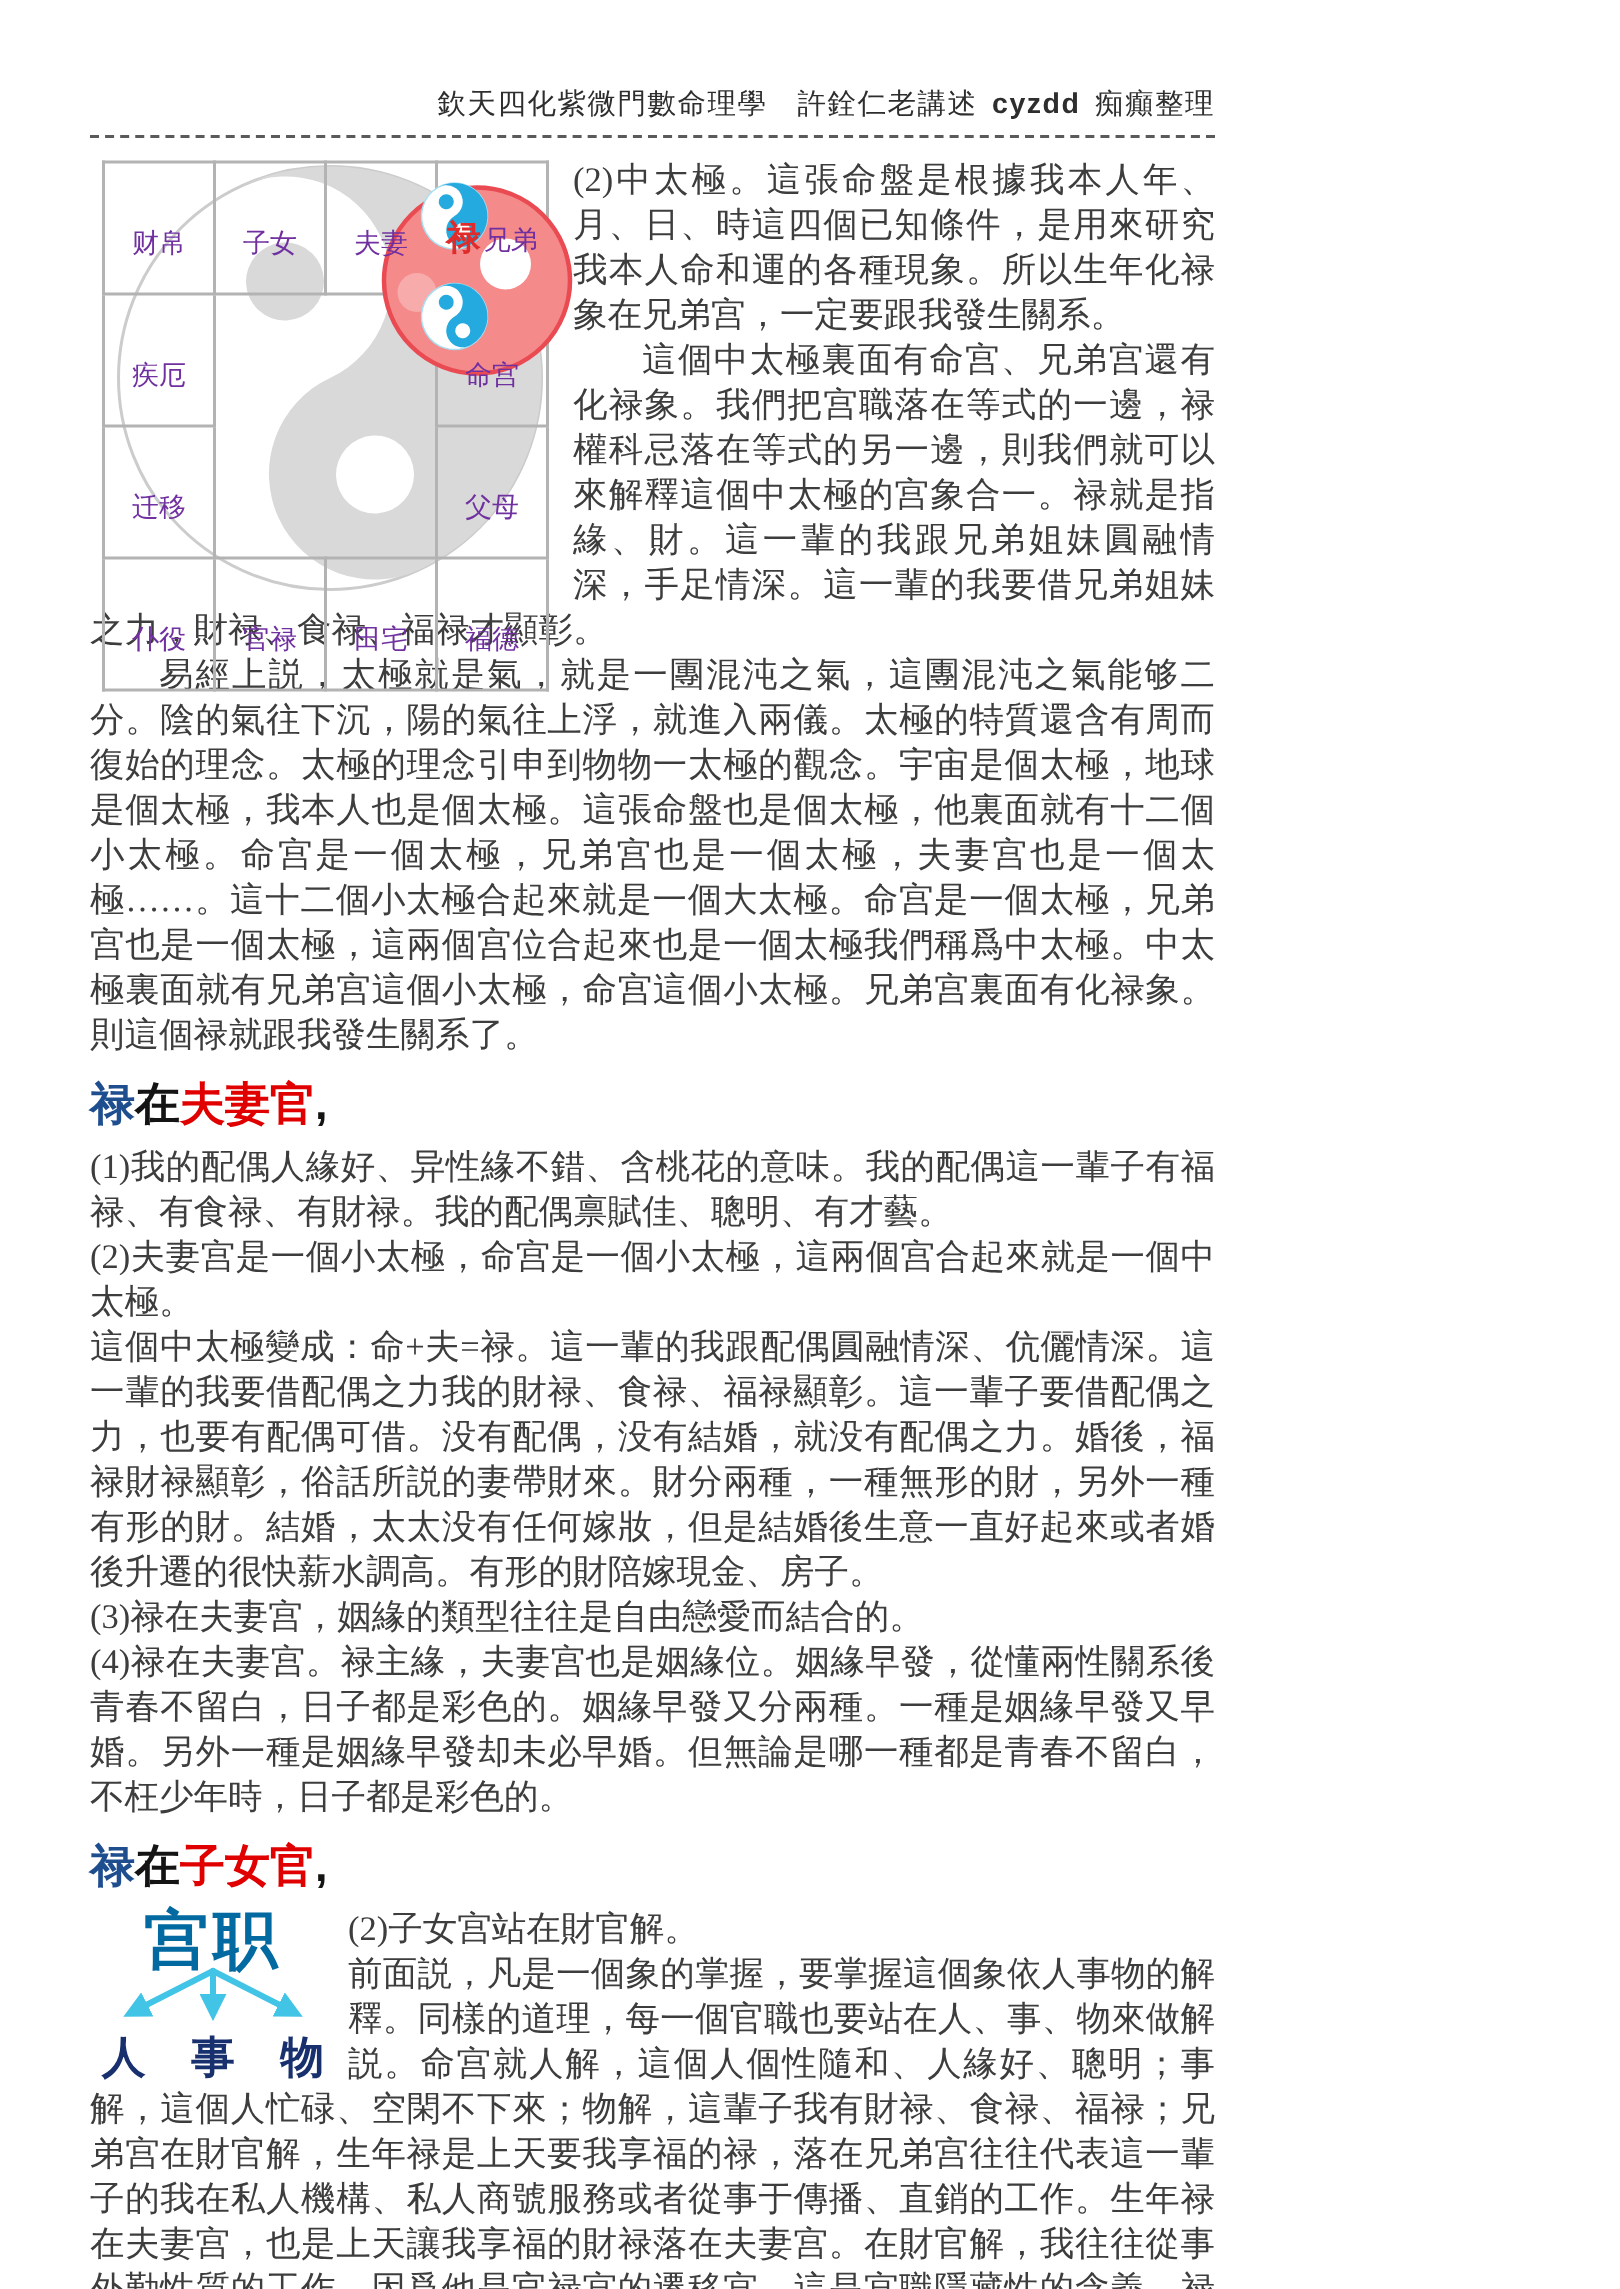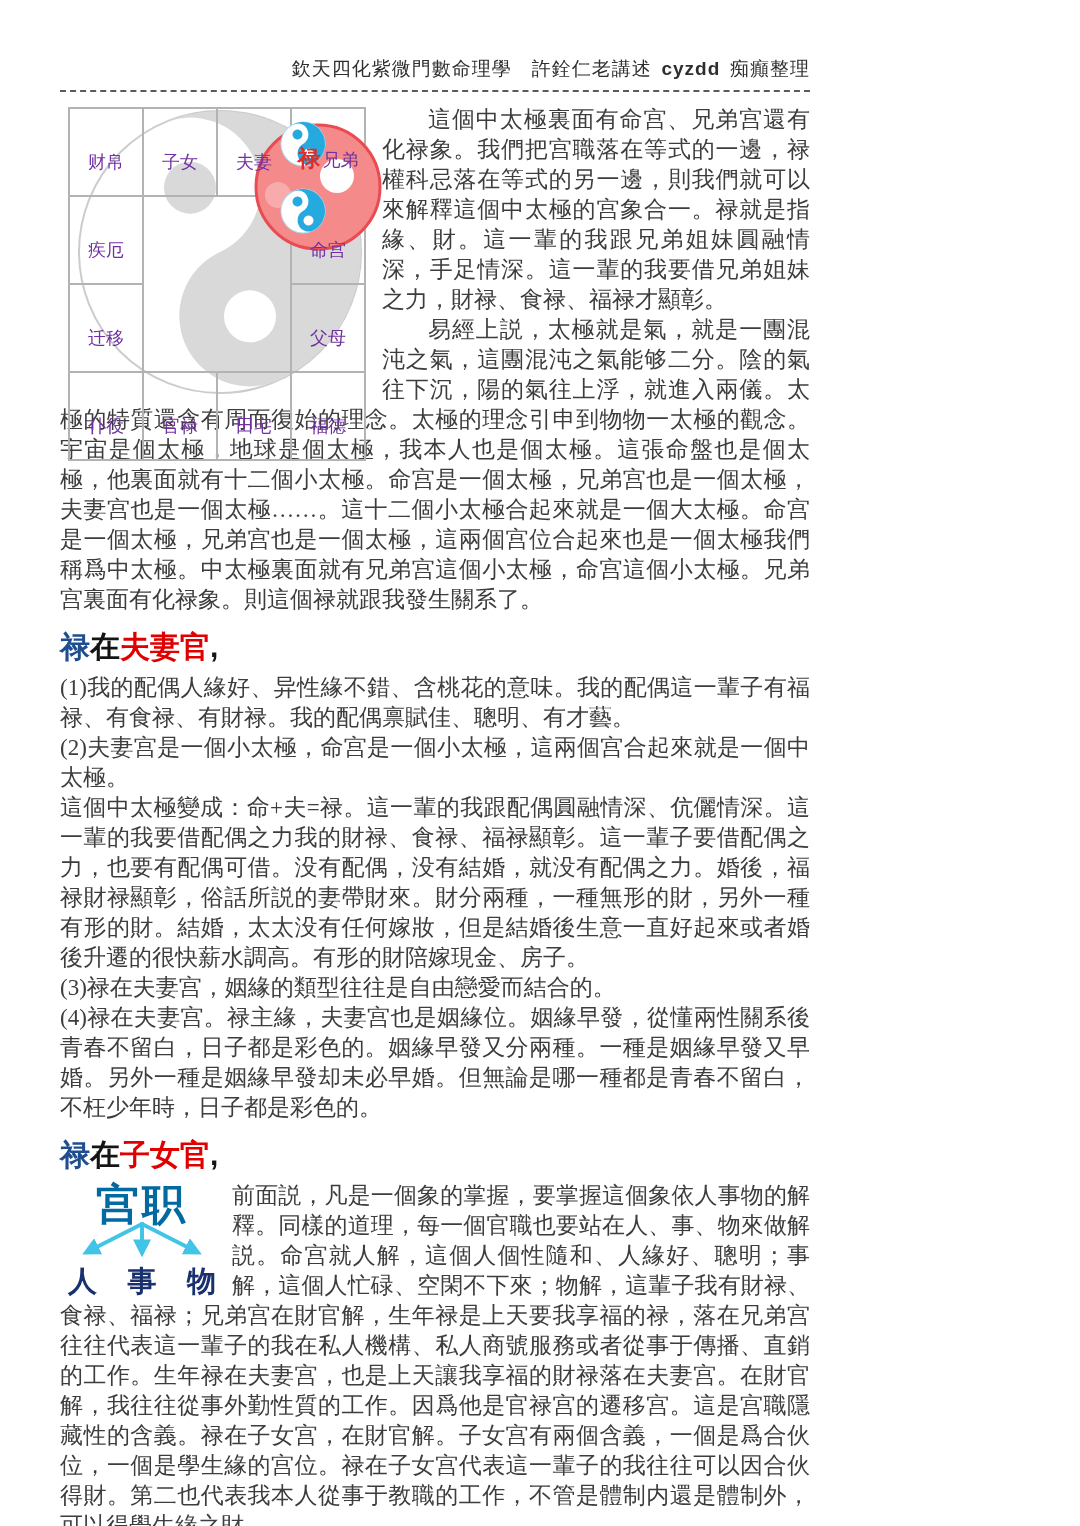--- a/index.html
+++ b/index.html
@@ -111,20 +111,21 @@
           <circle cx="258" cy="80" r="62" fill="#f48a8a" stroke="#ea4b52" stroke-width="3"></circle>
           <circle cx="218" cy="88" r="13" fill="#f7abab"></circle>
           <circle cx="277" cy="69" r="17" fill="#ffffff"></circle>
           <use href="#bluetaiji" transform="translate(243,37) rotate(-30)"></use>
           <use href="#bluetaiji" transform="translate(243,104) rotate(-30)"></use>
         </svg>
       </div>
 
     </div>
 
+    <p class="body">(2)中太極。這張命盤是根據我本人年、月、日、時這四個已知條件，是用來研究我本人命和運的各種現象。所以生年化禄象在兄弟宫，一定要跟我發生關系。</p>
     <p class="body indent">這個中太極裏面有命宫、兄弟宫還有化禄象。我們把宫職落在等式的一邊，禄權科忌落在等式的另一邊，則我們就可以來解釋這個中太極的宫象合一。禄就是指緣、財。這一輩的我跟兄弟姐妹圓融情深，手足情深。這一輩的我要借兄弟姐妹之力，財禄、食禄、福禄才顯彰。</p>
     <p class="body indent">易經上説，太極就是氣，就是一團混沌之氣，這團混沌之氣能够二分。陰的氣往下沉，陽的氣往上浮，就進入兩儀。太極的特質還含有周而復始的理念。太極的理念引申到物物一太極的觀念。宇宙是個太極，地球是個太極，我本人也是個太極。這張命盤也是個太極，他裏面就有十二個小太極。命宫是一個太極，兄弟宫也是一個太極，夫妻宫也是一個太極……。這十二個小太極合起來就是一個大太極。命宫是一個太極，兄弟宫也是一個太極，這兩個宫位合起來也是一個太極我們稱爲中太極。中太極裏面就有兄弟宫這個小太極，命宫這個小太極。兄弟宫裏面有化禄象。則這個禄就跟我發生關系了。</p>
 
     <h2 class="sec-heading"><span class="hl-blue">禄</span><span class="hl-dark">在</span><span class="hl-red">夫妻官</span><span class="hl-dark">,</span></h2>
 
     <p class="body">(1)我的配偶人緣好、异性緣不錯、含桃花的意味。我的配偶這一輩子有福禄、有食禄、有財禄。我的配偶禀賦佳、聰明、有才藝。</p>
     <p class="body">(2)夫妻宫是一個小太極，命宫是一個小太極，這兩個宫合起來就是一個中太極。</p>
     <p class="body">這個中太極變成：命+夫=禄。這一輩的我跟配偶圓融情深、伉儷情深。這一輩的我要借配偶之力我的財禄、食禄、福禄顯彰。這一輩子要借配偶之力，也要有配偶可借。没有配偶，没有結婚，就没有配偶之力。婚後，福禄財禄顯彰，俗話所説的妻帶財來。財分兩種，一種無形的財，另外一種有形的財。結婚，太太没有任何嫁妝，但是結婚後生意一直好起來或者婚後升遷的很快薪水調高。有形的財陪嫁現金、房子。</p>
     <p class="body">(3)禄在夫妻宫，姻緣的類型往往是自由戀愛而結合的。</p>
     <p class="body">(4)禄在夫妻宫。禄主緣，夫妻宫也是姻緣位。姻緣早發，從懂兩性關系後青春不留白，日子都是彩色的。姻緣早發又分兩種。一種是姻緣早發又早婚。另外一種是姻緣早發却未必早婚。但無論是哪一種都是青春不留白，不枉少年時，日子都是彩色的。</p>
@@ -144,18 +145,19 @@
           <line x1="75" y1="3" x2="20" y2="31" stroke="#41c4e6" stroke-width="4" stroke-linecap="round" marker-end="url(#arr)"></line>
           <line x1="75" y1="3" x2="75" y2="31" stroke="#41c4e6" stroke-width="4" stroke-linecap="round" marker-end="url(#arr)"></line>
           <line x1="75" y1="3" x2="130" y2="31" stroke="#41c4e6" stroke-width="4" stroke-linecap="round" marker-end="url(#arr)"></line>
         </svg>
         <div class="org-items">
           <span>人</span>
           <span>事</span>
           <span>物</span>
         </div>
       </div>
+      <p class="body">(2)子女宫站在財官解。</p>
       <p class="body">前面説，凡是一個象的掌握，要掌握這個象依人事物的解釋。同樣的道理，每一個官職也要站在人、事、物來做解説。命宫就人解，這個人個性隨和、人緣好、聰明；事解，這個人忙碌、空閑不下來；物解，這輩子我有財禄、食禄、福禄；兄弟宫在財官解，生年禄是上天要我享福的禄，落在兄弟宫往往代表這一輩子的我在私人機構、私人商號服務或者從事于傳播、直銷的工作。生年禄在夫妻宫，也是上天讓我享福的財禄落在夫妻宫。在財官解，我往往從事外勤性質的工作。因爲他是官禄宫的遷移宫。這是宫職隱藏性的含義。禄在子女宫，在財官解。子女宫有兩個含義，一個是爲合伙位，一個是學生緣的宫位。禄在子女宫代表這一輩子的我往往可以因合伙得財。第二也代表我本人從事于教職的工作，不管是體制内還是體制外，可以得學生緣之財。</p>
     </div>
 
     <div class="pagenum">9</div>
   </div>
 </div>
 
 </body></html>

